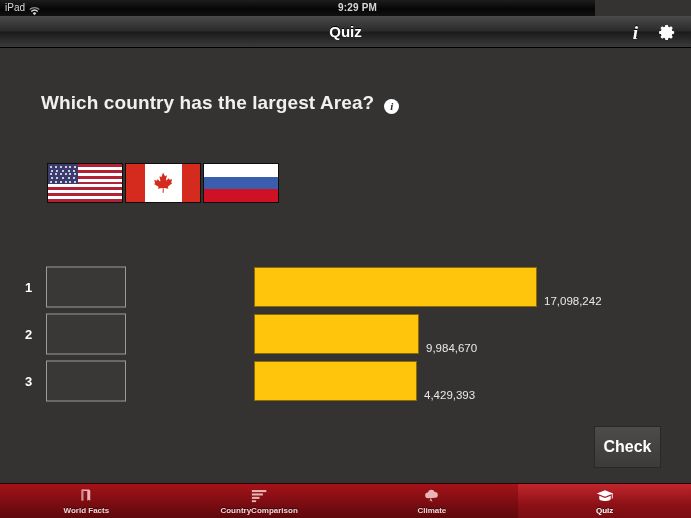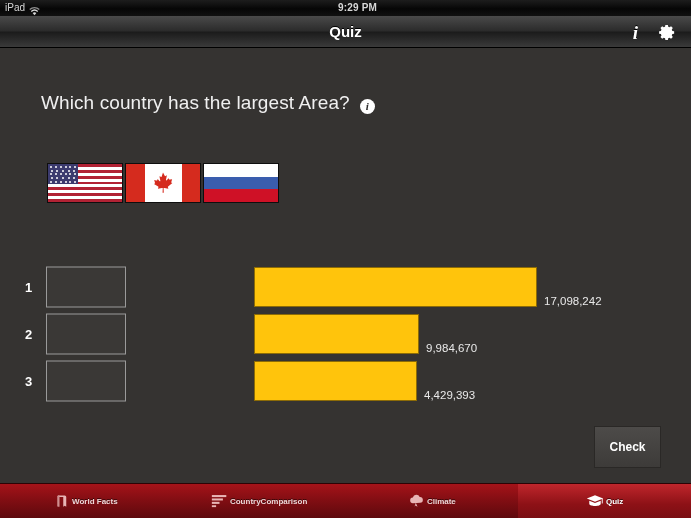--- a/index.html
+++ b/index.html
@@ -11,21 +11,21 @@
   }
   #app {
     position: relative;
     width: 691px; height: 518px;
     background: #353331;
   }
 
   
   .statusbar {
     position: absolute; left: 0; top: 0;
-    width: 691px; height: 16px;
+    width: 595px; height: 16px;
     background: linear-gradient(#1d1d1d, #060606 55%, #111 100%);
     color: #d8d8d8;
     font-size: 10px;
     line-height: 16px;
   }
   .sb-left { position: absolute; left: 5px; top: 0; display: flex; align-items: center; gap: 4px; }
   .sb-center { position: absolute; left: 12px; width: 691px; text-align: center; font-weight: bold; letter-spacing: .2px;}
   .sb-right { position: absolute; right: 5px; top: 16px; display: flex; align-items: center; gap: 12px; }
   .wifi-icon { display:inline-block; width:11px; height:9px; position:relative; top:1px; }
   .batt {
@@ -65,21 +65,21 @@
   .icon-gear { width: 19px; height: 19px; cursor: pointer; }
 
   
   .content { position: absolute; left:0; top: 48px; width: 691px; height: 435px; }
 
   .question-row {
     position: absolute; left: 41px; top: 44px;
     display: flex; align-items: center; gap: 10px;
   }
   .question-text {
-    color: #f0f0f0; font-size: 19px; font-weight: normal;
+    color: #f0f0f0; font-size: 19px; font-weight: bold;
     letter-spacing: .1px; white-space: nowrap;
   }
   .info-badge {
     width: 15px; height: 15px; border-radius: 50%;
     background: #fff; color: #2a2a2a;
     font-family: "Liberation Serif", serif;
     font-style: italic; font-weight: bold;
     font-size: 11px; line-height: 15px; text-align: center;
     position: relative; top: 3px; cursor: pointer;
   }
@@ -149,35 +149,35 @@
   .bar-value {
     color: #e9e9e9; font-size: 11.5px; margin-left: 7px; white-space: nowrap;
   }
 
   
   .check-btn {
     position: absolute; right: 30px; top: 378px;
     width: 67px; height: 42px;
     background: linear-gradient(#4d4b49, #3d3b39);
     border: 1px solid #2a2826;
-    color: #ffffff; font-size: 12px; font-weight: bold;
+    color: #ffffff; font-size: 16px; font-weight: bold;
     display: flex; align-items: center; justify-content: center;
     cursor: pointer;
   }
 
   
   .tabbar {
     position: absolute; left: 0; bottom: 0; width: 691px; height: 35px;
     background: linear-gradient(#a51319, #7c0d12 55%, #5e090d 100%);
     border-top: 1px solid #2c0305;
     display: flex;
   }
   .tab {
     flex: 1; position: relative;
-    display: flex; flex-direction: row;
+    display: flex; flex-direction: column;
     align-items: center; justify-content: center;
     gap: 2px; cursor: pointer;
   }
   .tab.active { background: linear-gradient(#c0262c, #8d1116 60%, #7a0e13 100%); }
   .tab-icon { height: 17px; display:flex; align-items:center; justify-content:center; }
   .tab-label {
     color: #f2d6d7; font-size: 8px; font-weight: bold;
     text-shadow: 0 -1px 0 rgba(0,0,0,.6);
     white-space: nowrap;
   }

